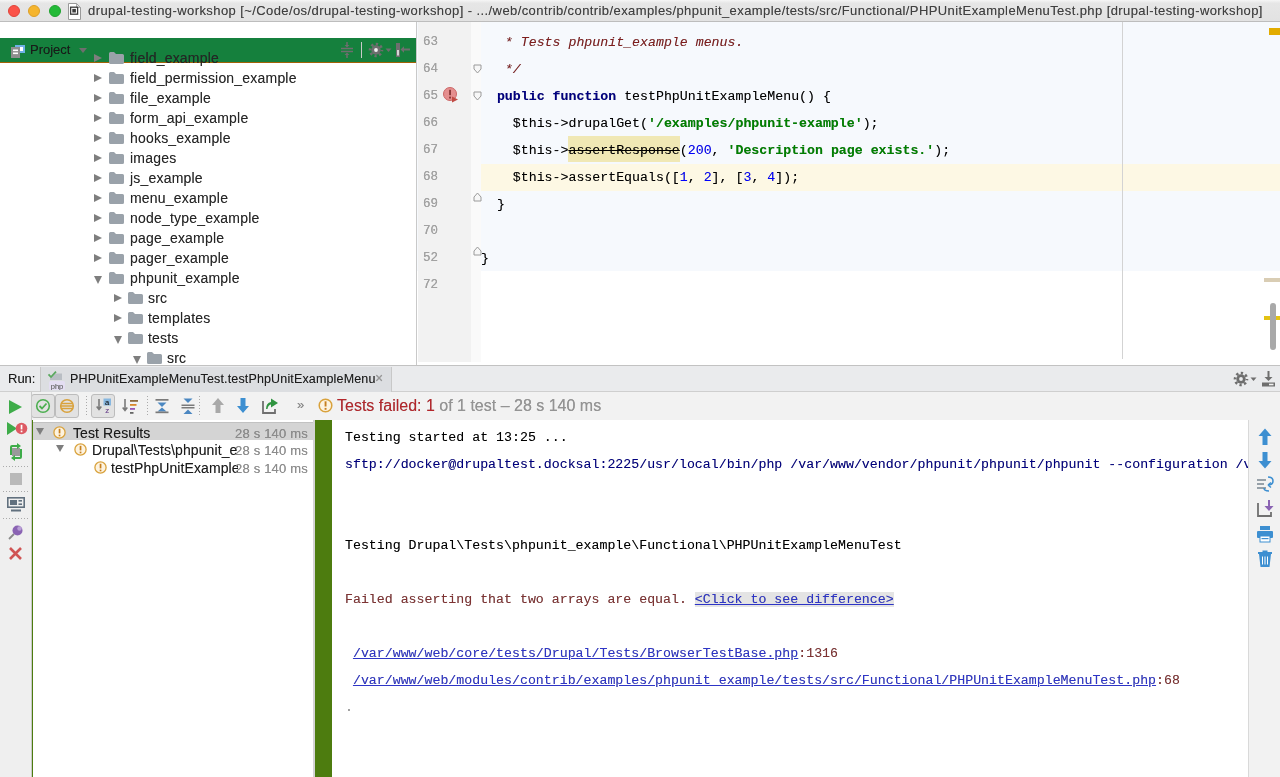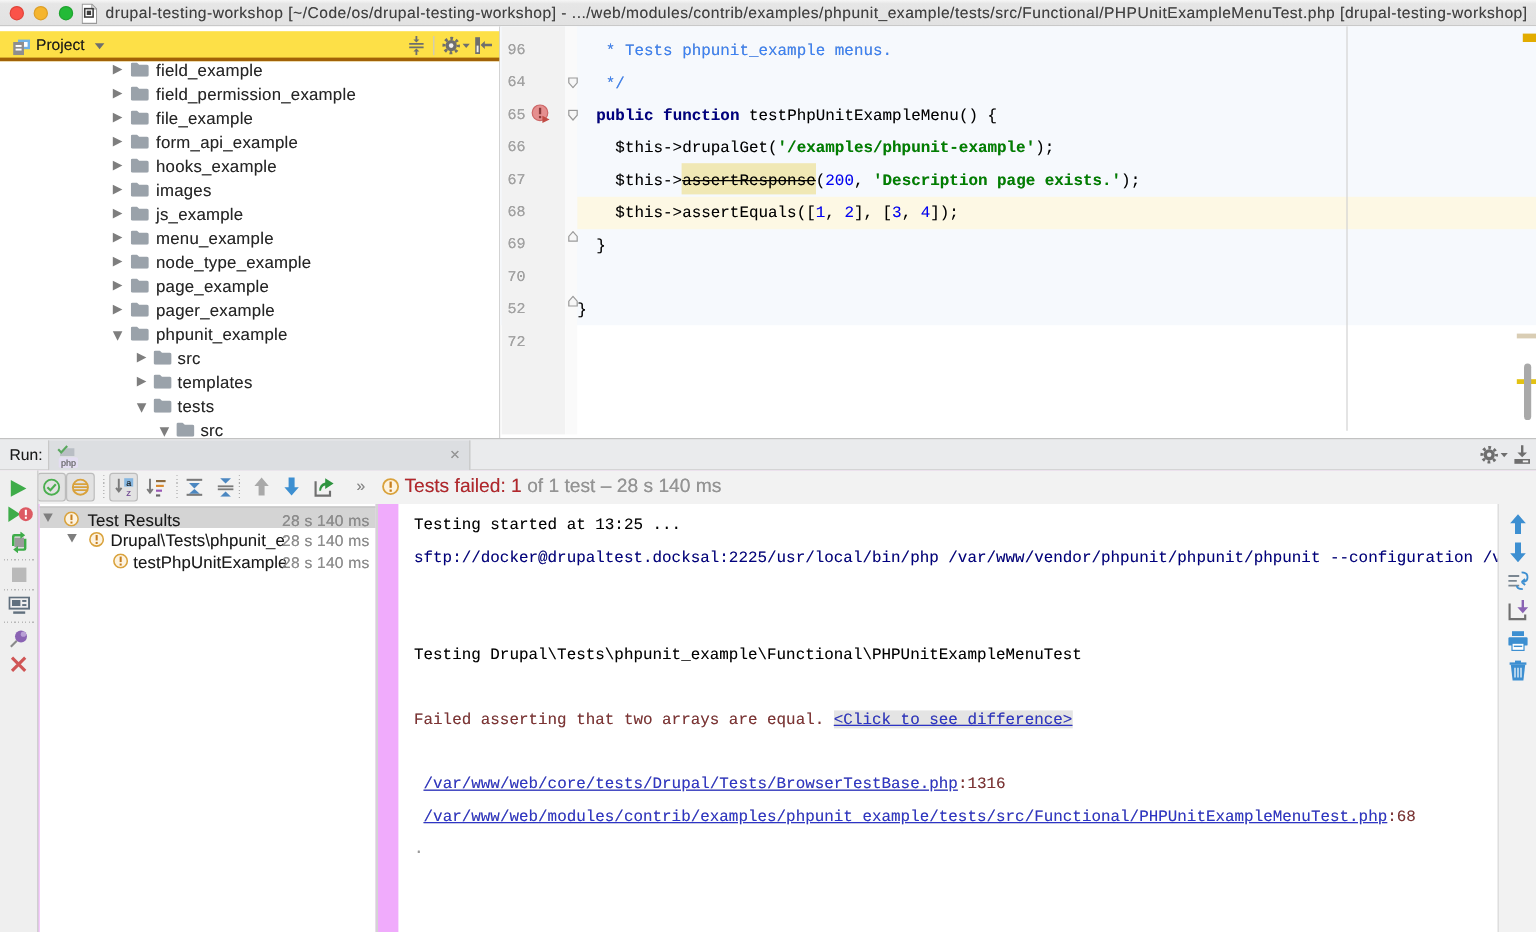--- a/index.html
+++ b/index.html
@@ -9,45 +9,45 @@
 
 
 #titlebar { left:0; top:0; width:1280px; height:22px;
   background:linear-gradient(#f6f6f6,#e6e6e6 15%,#e2e2e2); border-bottom:1px solid #bdbdbd; }
 .tl { position:absolute; top:5px; width:12px; height:12px; border-radius:50%; }
 #title-text { position:absolute; left:88px; top:3px; font-size:13px; color:#404040; white-space:nowrap; letter-spacing:0.41px; }
 #doc-icon { position:absolute; left:68px; top:3px; }
 
 
 #proj-panel { left:0; top:22px; width:417px; height:344px; background:#ffffff; border-right:1px solid #c9c9c9; }
-#proj-header { position:absolute; left:0; top:4px; width:416px; height:25px; background:#fde047; border-bottom:3px solid #a16207; }
+#proj-header { position:absolute; left:0; top:16px; width:416px; height:25px; background:#15803d; border-bottom:1px solid #a16207; }
 .trow { position:absolute; left:0; height:20px; width:416px; font-size:14px; letter-spacing:0.2px; color:#262626; }
 .trow .lbl { position:absolute; top:2px; }
 .arr-r { position:absolute; top:6px; width:0; height:0; border-left:8px solid #7e7e7e; border-top:4.5px solid transparent; border-bottom:4.5px solid transparent; }
 .arr-d { position:absolute; top:7.5px; width:0; height:0; border-top:8px solid #7e7e7e; border-left:4.5px solid transparent; border-right:4.5px solid transparent; }
 .folder { position:absolute; top:4px; width:15px; height:12px; }
 
 
 #editor { left:417px; top:22px; width:863px; height:343px; background:#ffffff; }
 #ed-tint { position:absolute; left:0; top:0; width:863px; height:249px; background:#f6f9fd; }
 #gutter { position:absolute; left:1px; top:0; width:53px; height:340px; background:#f2f2f2; }
 #fold-strip { position:absolute; left:54px; top:0; width:10px; height:340px; background:#fafafa; }
 .lnum { position:absolute; font-family:"Liberation Mono", monospace; font-size:12.5px; color:#a2a2a2; width:38px; text-align:right; left:-17px; }
 .cline { position:absolute; left:64px; font-family:"Liberation Mono", monospace; font-size:13.25px; white-space:pre; color:#000; line-height:27px; }
 #caret-row { position:absolute; left:64px; top:141.5px; width:799px; height:27px; background:#fdf8e4; }
 #margin-guide { position:absolute; left:705px; top:0; width:1px; height:337px; background:#d3d3d3; }
 .kw { color:#000080; font-weight:bold; }
 .str { color:#008000; font-weight:bold; }
 .num { color:#0000ff; }
-.cmt { color:#3b82f6; }
+.cmt { color:#7f1d1d; font-style:italic; }
 #dep-hl { position:absolute; left:151px; top:114px; width:112px; height:26px; background:#f0e8b5; }
 .strike { text-decoration:line-through; }
 
 
-#runpanel { left:0; top:365px; width:1280px; height:412px; background:#f0abfc; }
+#runpanel { left:0; top:365px; width:1280px; height:412px; background:#4d7c0f; }
 #run-tabrow { position:absolute; left:0; top:0; width:1280px; height:27px; background:#eaebed; border-top:1px solid #c2c2c2; border-bottom:1px solid #cfcfcf; }
 #run-tab { position:absolute; left:40px; top:1px; height:25px; background:#dcdee1; border-left:1px solid #c8c8c8; border-right:1px solid #c8c8c8; }
 #run-toolbar { position:absolute; left:0; top:27px; width:1280px; height:28px; background:#f2f2f2; }
 #run-left { position:absolute; left:0; top:27px; width:32px; height:385px; background:#efefef; border-right:1px solid #c9c9c9; }
 #run-tree { position:absolute; left:33px; top:55px; width:280px; height:357px; background:#fff; }
 #run-split { position:absolute; left:313px; top:55px; width:2px; height:357px; background:#d4d4d4; }
 #run-console { position:absolute; left:332px; top:55px; width:952px; height:357px; background:#fff; overflow:hidden; }
 #run-right { position:absolute; left:1248px; top:55px; width:32px; height:357px; background:#f2f2f2; border-left:1px solid #d9d9d9; }
 .ttrow { position:absolute; left:0; width:280px; height:18px; font-size:14px; letter-spacing:0.1px; color:#1a1a1a; }
 .ttime { position:absolute; right:5px; top:2.5px; color:#8c8c8c; font-size:13px; letter-spacing:0.2px; }
@@ -62,21 +62,21 @@
 <div class="abs" id="titlebar">
   <div class="tl" style="left:8px; background:#fb5349; border:0.5px solid #e0443a;"></div>
   <div class="tl" style="left:27.5px; background:#f5b52e; border:0.5px solid #dd9f27;"></div>
   <div class="tl" style="left:48.5px; background:#23ba37; border:0.5px solid #1fa32f;"></div>
   <svg id="doc-icon" width="13" height="17" viewBox="0 0 13 17">
     <path d="M0.5 0.5 H8.5 L12.5 4.5 V16.5 H0.5 Z" fill="#ffffff" stroke="#9a9a9a"></path>
     <path d="M8.5 0.5 L12.5 4.5 H8.5 Z" fill="#e8e8e8" stroke="#9a9a9a" stroke-width="0.8"></path>
     <rect x="2.6" y="4.2" width="7" height="7" fill="none" stroke="#3c3c3c" stroke-width="1.3"></rect>
     <rect x="4.3" y="5.9" width="3.6" height="3.6" fill="#3c3c3c"></rect>
   </svg>
-  <span id="title-text">drupal-testing-workshop [~/Code/os/drupal-testing-workshop] - .../web/modules/contrib/examples/phpunit_example/tests/src/Functional/PHPUnitExampleMenuTest.php [drupal-testing-workshop]</span>
+  <span id="title-text">drupal-testing-workshop [~/Code/os/drupal-testing-workshop] - .../web/contrib/contrib/examples/phpunit_example/tests/src/Functional/PHPUnitExampleMenuTest.php [drupal-testing-workshop]</span>
 </div>
 
 <div class="abs" id="proj-panel">
   <div id="proj-header">
     <svg style="position:absolute;left:10px;top:5px" width="16" height="15" viewBox="0 0 16 15">
       <rect x="5" y="2" width="10" height="8" fill="#6fb1e6"></rect>
       <rect x="7" y="4" width="6" height="4" fill="#fff"></rect>
       <rect x="1" y="4" width="9" height="11" fill="#8e8e8e"></rect>
       <rect x="3" y="6.5" width="5" height="1.6" fill="#fff"></rect>
       <rect x="3" y="9.5" width="5" height="1.6" fill="#fff"></rect>
@@ -220,21 +220,21 @@
 </div>
 
 <div class="abs" id="editor">
   <div id="ed-tint"></div>
   <div id="caret-row"></div>
   <div id="gutter"></div>
   <div id="fold-strip"></div>
   <div id="margin-guide"></div>
   <div id="dep-hl"></div>
   <div id="ed-lines">
-    <span class="lnum" style="top:13px">96</span>
+    <span class="lnum" style="top:13px">63</span>
     <span class="lnum" style="top:40px">64</span>
     <span class="lnum" style="top:67px">65</span>
     <span class="lnum" style="top:94px">66</span>
     <span class="lnum" style="top:121px">67</span>
     <span class="lnum" style="top:148px">68</span>
     <span class="lnum" style="top:175px">69</span>
     <span class="lnum" style="top:202px">70</span>
     <span class="lnum" style="top:229px">52</span>
     <span class="lnum" style="top:256px">72</span>
     <div class="cline" style="top:6.5px"><span class="cmt">   * Tests phpunit_example menus.</span></div>
@@ -276,20 +276,21 @@
 <div class="abs" id="runpanel">
   <div id="run-tabrow">
     <span style="position:absolute;left:8px;top:5px;font-size:13px;color:#1a1a1a;">Run:</span>
     <div id="run-tab" style="width:352px;"></div>
     <svg style="position:absolute;left:46px;top:3px" width="20" height="21" viewBox="0 0 20 21">
       <path d="M4 9 L10 4.5 H16 V11 H4 Z" fill="#b9bec4"></path>
       <rect x="3" y="12" width="16" height="9" rx="1.5" fill="#e4def2"></rect>
       <text x="11" y="19.5" font-size="7.5" fill="#6b6b6b" text-anchor="middle" font-family="Liberation Sans">php</text>
       <path d="M2.5 5.4 L5 8 L10 2.6" stroke="#5aa85f" stroke-width="1.8" fill="none"></path>
     </svg>
+    <span style="position:absolute;left:70px;top:6px;font-size:12.5px;letter-spacing:0.15px;color:#1a1a1a;">PHPUnitExampleMenuTest.testPhpUnitExampleMenu</span>
     <span style="position:absolute;left:375px;top:4px;font-size:14px;color:#9a9a9a;">×</span>
 
     <svg style="position:absolute;left:1233px;top:4px" width="24" height="18" viewBox="0 0 24 18">
       <circle cx="8" cy="9" r="4.7" fill="#6e6e6e"></circle>
       <circle cx="8" cy="9" r="6" fill="none" stroke="#6e6e6e" stroke-width="2.6" stroke-dasharray="2.3 2.42" stroke-dashoffset="1"></circle>
       <circle cx="8" cy="9" r="1.9" fill="#eaebed"></circle>
       <path d="M17.5 7.5 L23.5 7.5 L20.5 11 Z" fill="#6e6e6e"></path>
     </svg>
     <svg style="position:absolute;left:1261px;top:4px" width="15" height="17" viewBox="0 0 15 17">
       <path d="M6.5 1 H8.5 V7 H11.5 L7.5 11 L3.5 7 H6.5 Z" fill="#6e6e6e"></path>

